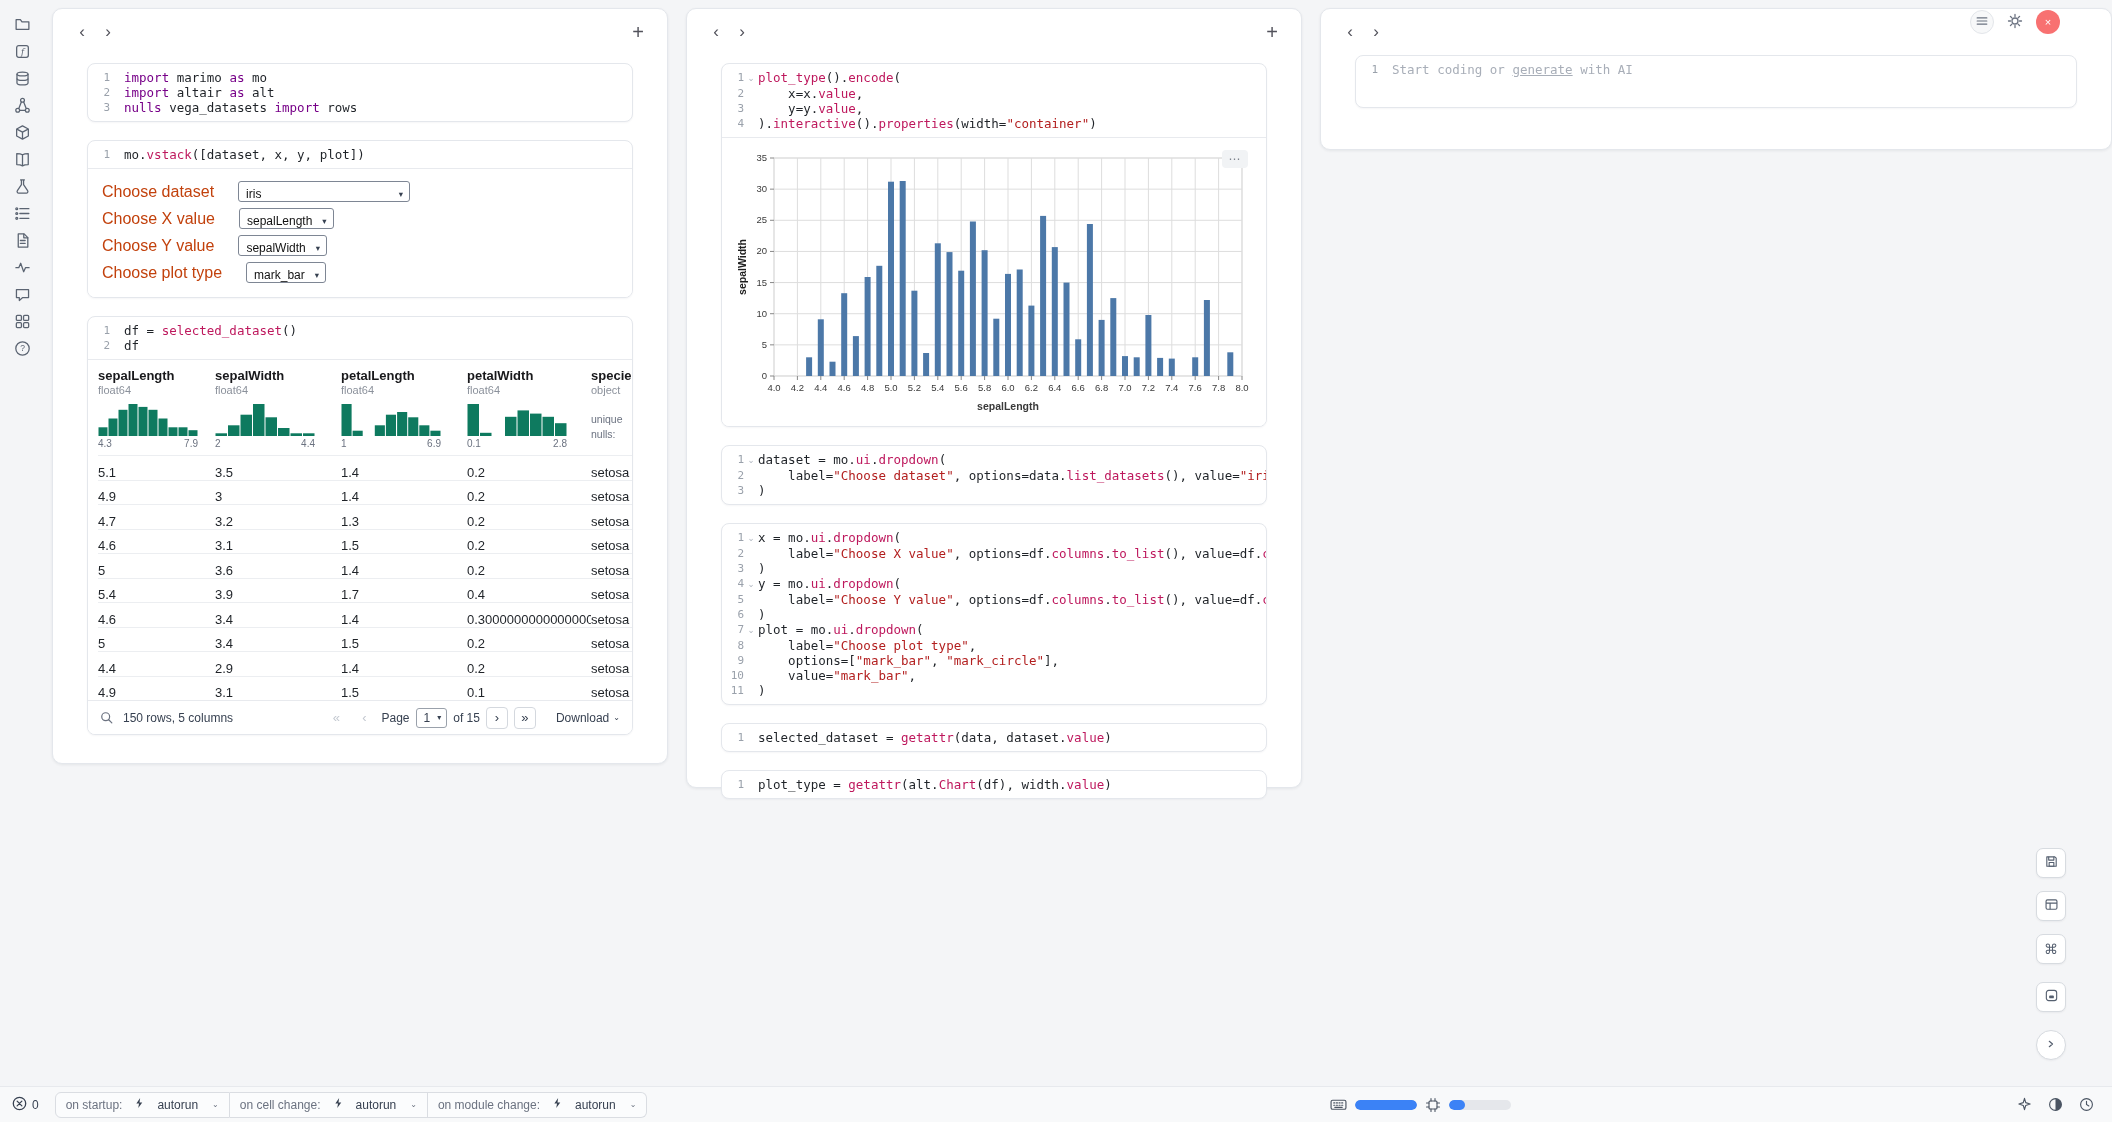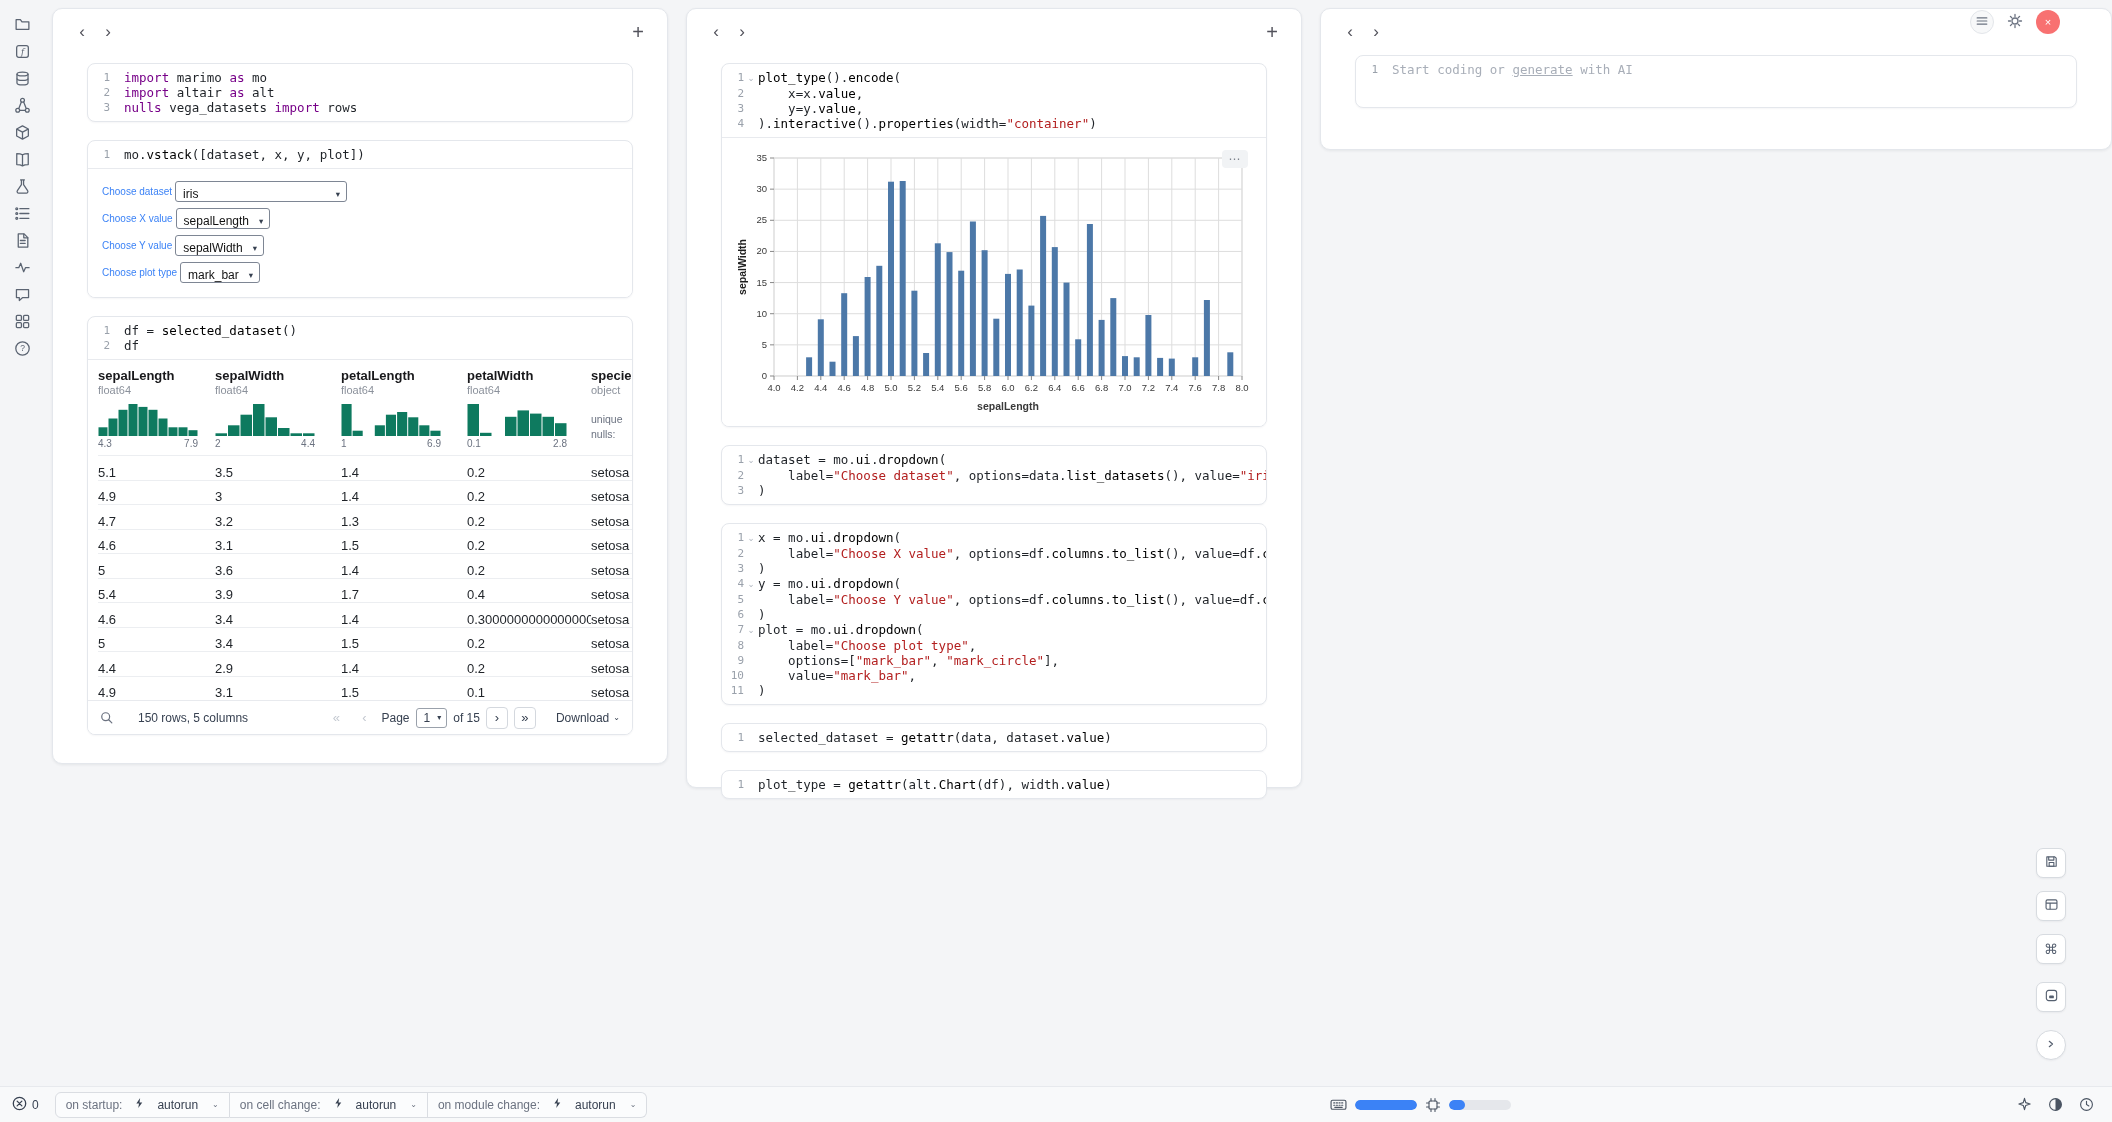--- a/index.html
+++ b/index.html
@@ -22,46 +22,46 @@
   .add-btn{margin-left:auto;background:none;border:none;font-size:20px;color:#52525b;cursor:pointer;width:26px;height:26px;line-height:24px}
 
   
   .cell{border:1px solid #e4e7ec;border-radius:8px;margin:0 34px 18px;background:#fff;box-shadow:0 1px 2px rgba(16,24,40,.04);overflow:hidden;position:relative}
   .cell.mt{margin-top:8px}
   .codeblock{padding:6px 0;font-family:"DejaVu Sans Mono",monospace;font-size:12.5px;cursor:text}
   .cm-line{display:flex;line-height:15px;white-space:pre}
   .cm-ln{width:22px;text-align:right;color:#9aa1ab;flex:none;font-size:11px;line-height:15px}
   .cm-fold{width:14px;text-align:center;color:#aeb5bf;font-size:8.5px;flex:none;font-family:"Liberation Sans",sans-serif;line-height:16px}
   .cm-code{flex:1;overflow:hidden}
-  .tk-k{color:#770088}.tk-s{color:#b32020}.tk-f{color:#000000}.tk-p{color:#1f2328}
+  .tk-k{color:#770088}.tk-s{color:#b32020}.tk-f{color:#be185d}.tk-p{color:#1f2328}
   .cell-output{border-top:1px solid #e8eaee;background:#fff}
 
   
   .controls{padding:12px 14px 8px}
   .ctl-row{display:flex;align-items:center;margin-bottom:6px;height:21px}
-  .ctl-label{font-size:10px;color:#3b82f6;margin-right:3px}
+  .ctl-label{font-size:16px;color:#c2410c;margin-right:24px}
   .ctl-select{display:inline-flex;align-items:center;justify-content:space-between;border:1px solid #7e8694;border-radius:3px;background:#fff;height:21px;padding:4px 6px 0 7px;font-size:12px;color:#111;min-width:78px;cursor:pointer}
   .ctl-select .caret{font-size:8.5px;color:#374151;margin-left:10px}
   .w-lg{width:172px}
 
   
   .dt-wrap{padding:8px 0 0 10px;overflow:hidden;width:100%}
   .dt-head{display:flex}
   .dt-col{flex:none;padding-right:8px}
   .dt-c0{width:117px}.dt-c1{width:126px}.dt-c2{width:126px}.dt-c3{width:124px}.dt-c4{width:130px}
   .dt-name{font-size:13px;font-weight:bold;color:#18181b;white-space:nowrap;overflow:hidden}
   .dt-type{font-size:11px;color:#8b919b;margin:1px 0 6px;white-space:nowrap;overflow:hidden}
   .dt-hist{display:block}
   .dt-range{display:flex;justify-content:space-between;font-size:10px;color:#6b7280;margin-top:2px;width:100px}
   .dt-sum{font-size:10.5px;color:#6b7280;margin-top:16px;line-height:15px;white-space:nowrap;overflow:hidden}
   .dt-body{margin-top:6px}
   .dt-row{display:flex;border-top:1px solid #eceef1;height:24.5px;align-items:flex-end}
   .dt-cell{flex:none;font-size:13px;color:#1f2328;padding-right:8px;white-space:nowrap;overflow:hidden}
   .dt-footer{border-top:1px solid #e8eaee;height:34px;display:flex;align-items:center;padding:0 12px;font-size:12px;color:#374151}
-  .dt-count{margin-left:24px}
+  .dt-count{margin-left:9px}
   .pager{margin-left:auto;display:flex;align-items:center;gap:6px}
   .pg-btn{width:22px;height:22px;display:flex;align-items:center;justify-content:center;border-radius:4px;font-size:13px;background:none;border:none;cursor:pointer}
   .pg-disabled{color:#c3c8d0}
   .pg-enabled{border:1px solid #d4d8de;color:#374151;background:#fff}
   .page-select{display:inline-flex;align-items:center;border:1px solid #9aa1ab;border-radius:3px;height:20px;padding:0 5px 0 7px;font-size:12px;gap:7px;cursor:pointer;background:#fff}
   .page-select .caret{font-size:8px;color:#374151}
   .download{display:flex;align-items:center;gap:4px;margin-left:14px;cursor:pointer;color:#374151}
   .download .caret{font-size:8px}
 
   

